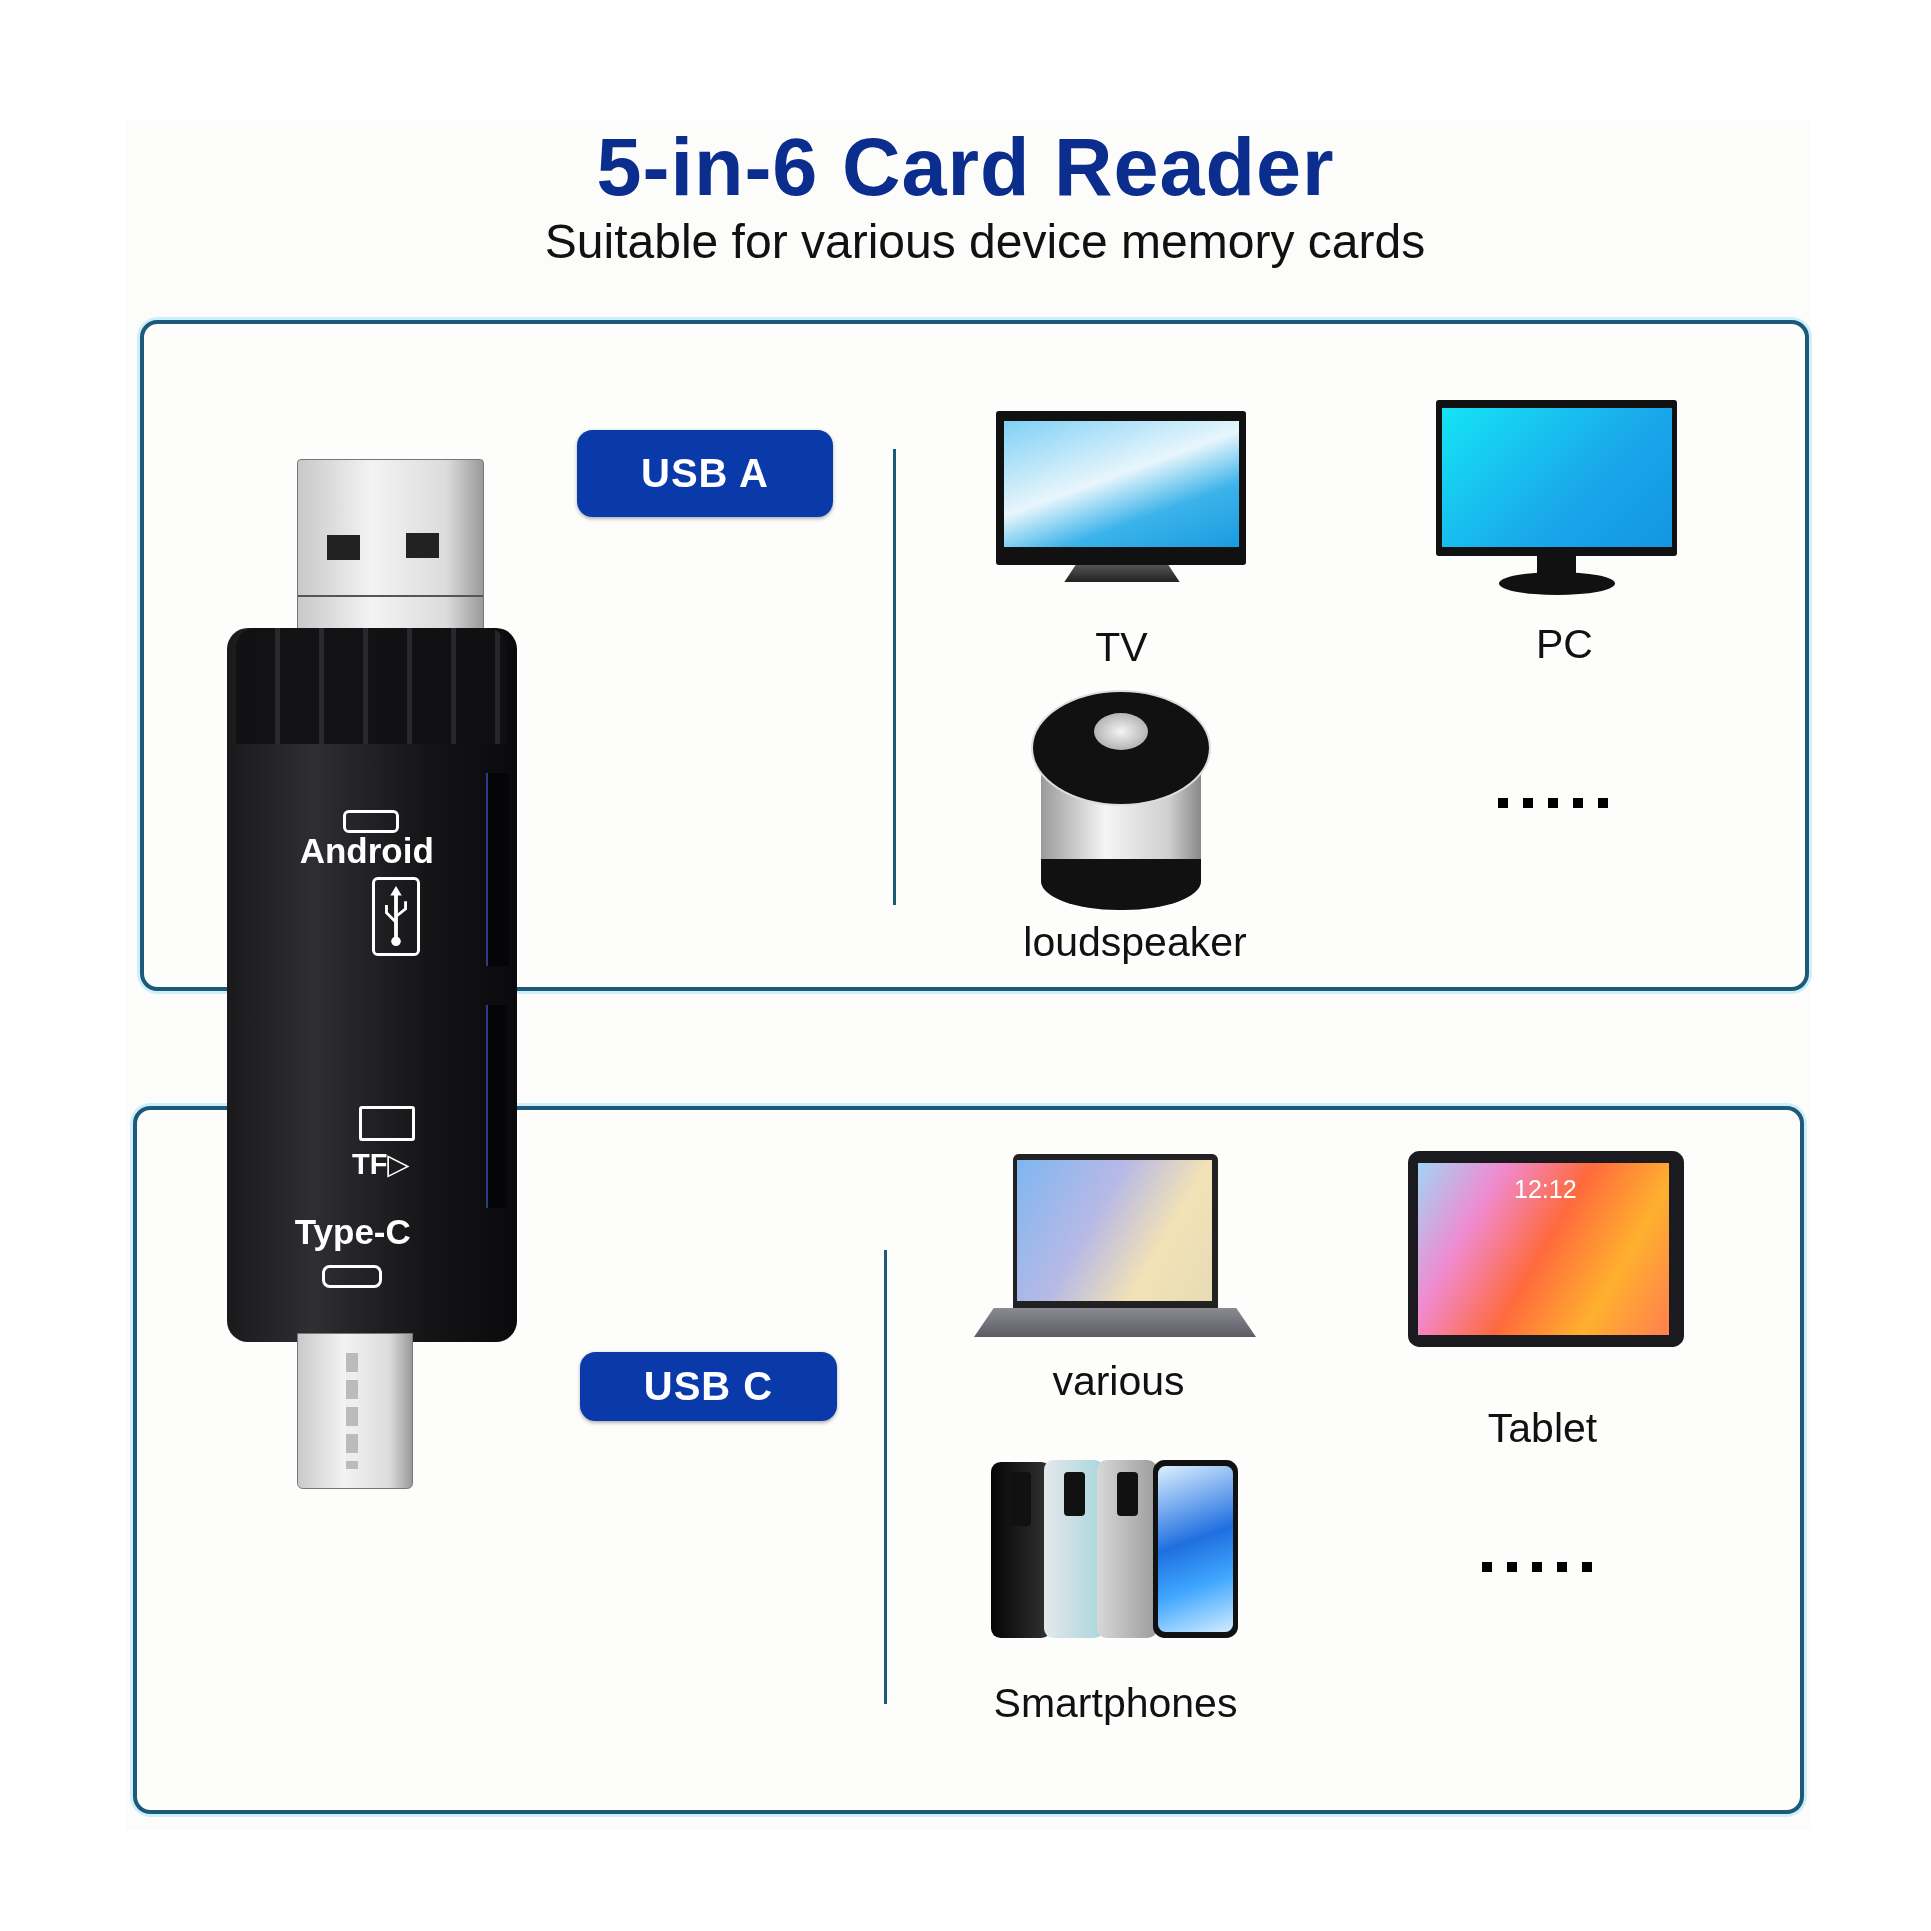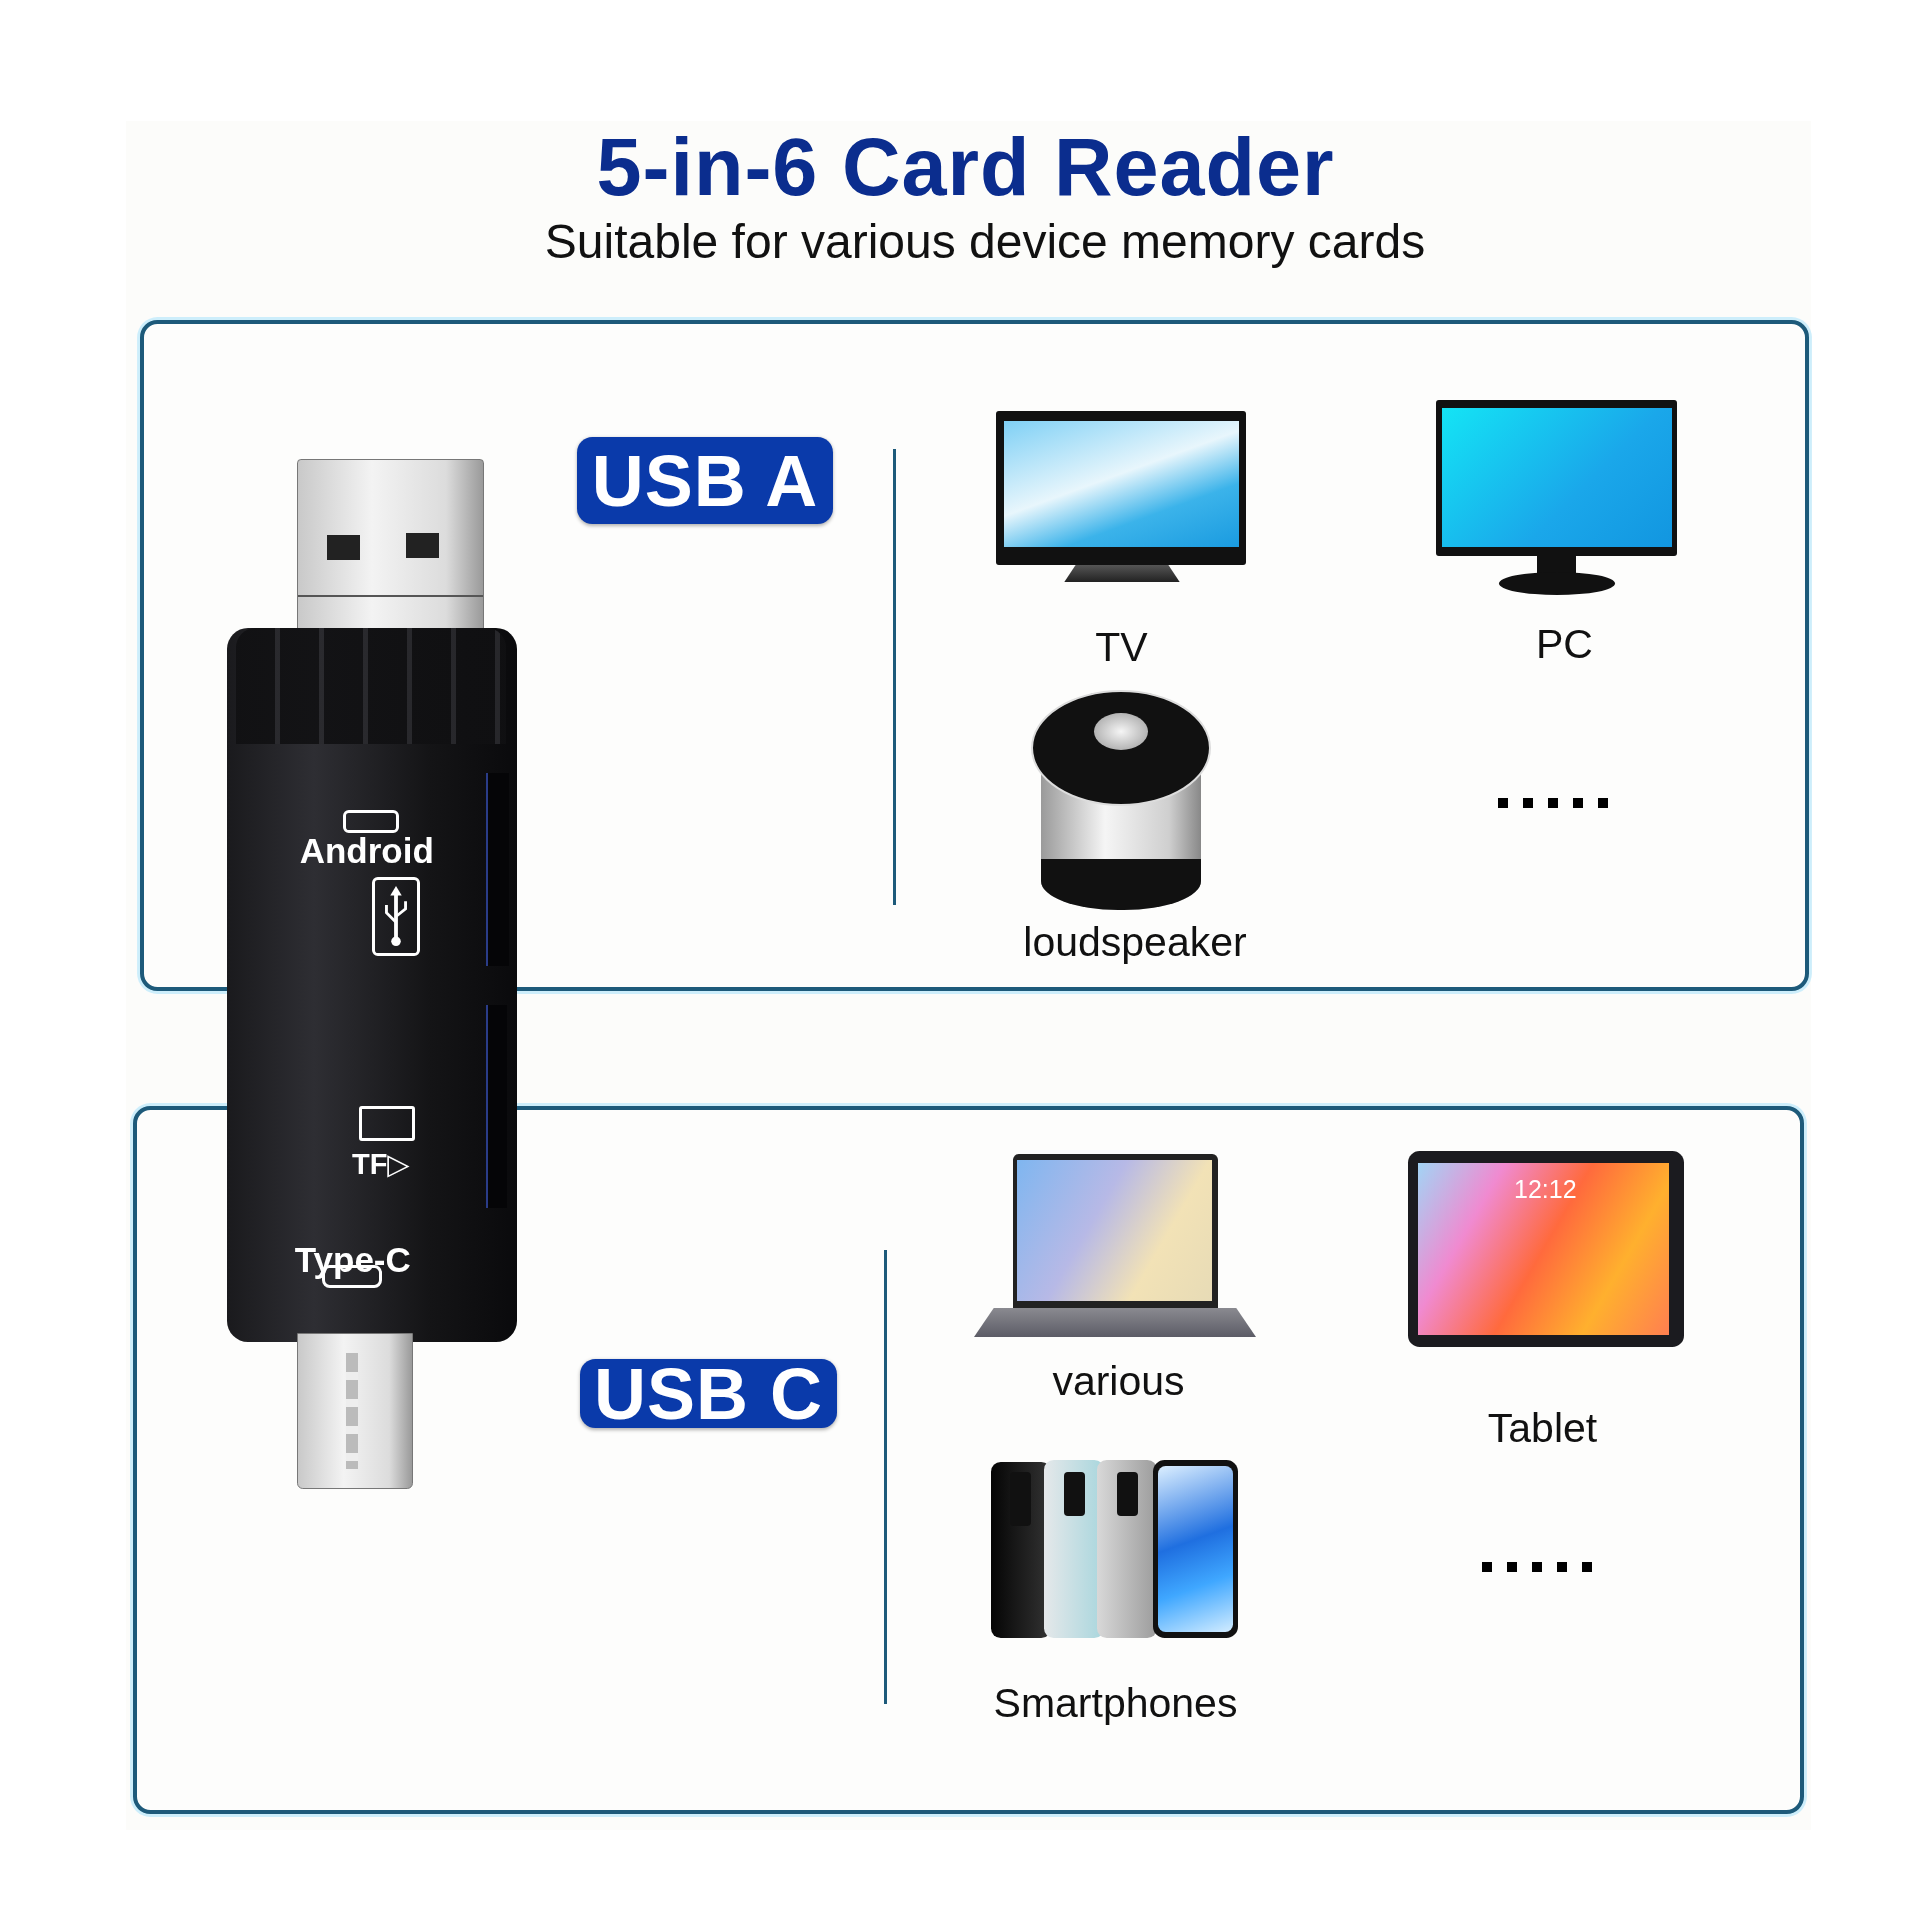--- a/index.html
+++ b/index.html
@@ -2,21 +2,21 @@
 <html><head>
 <meta charset="utf-8">
 <style>
   html,body{margin:0;padding:0;}
   body{width:1931px;height:1931px;background:#ffffff;position:relative;overflow:hidden;font-family:"Liberation Sans","DejaVu Sans",sans-serif;}
   .abs{position:absolute;}
   .panel-bg{left:126px;top:121px;width:1685px;height:1709px;background:#fcfcfa;}
   .title{left:0;top:121px;width:1931px;text-align:center;font-weight:bold;font-size:81px;color:#0b2d8e;letter-spacing:1px;}
   .subtitle{left:0;top:214px;width:1970px;text-align:center;font-size:48px;color:#111;}
   .box{border:4.8px solid #1d5a7a;border-radius:17.4px;box-shadow:0 0 0 2.9px #cdeefb;background:#fdfdfc;}
-  .badge{background:#0a3aaa;border-radius:15.4px;color:#fff;font-weight:bold;font-size:72px;display:flex;align-items:center;justify-content:center;letter-spacing:1px;box-shadow:0 1.9px 3.9px rgba(0,0,0,.3);margin-top:7px;}
+  .badge{background:#0a3aaa;border-radius:15.4px;color:#fff;font-weight:bold;font-size:40px;display:flex;align-items:center;justify-content:center;letter-spacing:1px;box-shadow:0 1.9px 3.9px rgba(0,0,0,.3);}
   .divider{width:2.9px;background:#1d5a7a;}
   .label{font-size:41px;color:#111;text-align:center;white-space:nowrap;}
   .dots{display:flex;gap:15.4px;}
   .dots span{width:9.7px;height:9.7px;background:#000;display:block;}
   
   .plug{background:linear-gradient(90deg,#c9c9c9,#f3f3f3 40%,#dcdcdc 80%,#9a9a9a);border:1.9px solid #777;}
   .reader-body{background:linear-gradient(90deg,#1a1a1d 0%,#2e2e33 30%,#141416 70%,#0a0a0c 100%);border-radius:21px;}
   .reader-txt{color:#fff;font-weight:bold;font-size:35px;text-align:center;}
   .slot{background:#050507;border-left:2.9px solid #2a3c88;}
 </style>
@@ -57,21 +57,21 @@
       <svg width="42" height="73" viewBox="0 0 44 76">
         <line x1="22" y1="10" x2="22" y2="62" stroke="#fff" stroke-width="4"></line>
         <polygon points="22,6 16,16 28,16" fill="#fff"></polygon>
         <polyline points="22,44 12,34 12,26" fill="none" stroke="#fff" stroke-width="3"></polyline>
         <polyline points="22,38 32,30 32,22" fill="none" stroke="#fff" stroke-width="3"></polyline>
         <circle cx="22" cy="64" r="5" fill="#fff"></circle>
       </svg>
     </div>
     <div class="abs" style="left:132px;top:478px;width:50px;height:29px;border:3.9px solid #fff;border-radius:2.9px;"></div>
     <div class="abs reader-txt" style="left:101px;top:519px;width:106px;font-size:29px;">TF▷</div>
-    <div class="abs reader-txt" style="left:39px;top:584px;width:174px;margin-top:28px;">Type-C</div>
+    <div class="abs reader-txt" style="left:39px;top:584px;width:174px;">Type-C</div>
     <div class="abs" style="left:95px;top:637px;width:54px;height:17.4px;border:3.9px solid #fff;border-radius:7.7px;"></div>
   </div>
 
   <div class="abs plug" style="left:75px;top:874px;width:114px;height:154px;border-radius:0 0 5.8px 5.8px;">
     <div class="abs" style="left:48px;top:19.3px;width:11.6px;height:116px;background:repeating-linear-gradient(180deg,#bbb 0 19.3px,#eee 19.3px 27px);"></div>
   </div>
 </div>
 
 <div class="abs" style="left:996px;top:411px;width:250px;height:174px;">
   <div class="abs" style="left:0;top:0;width:250px;height:154px;background:#111;border-radius:2.9px;"></div>

